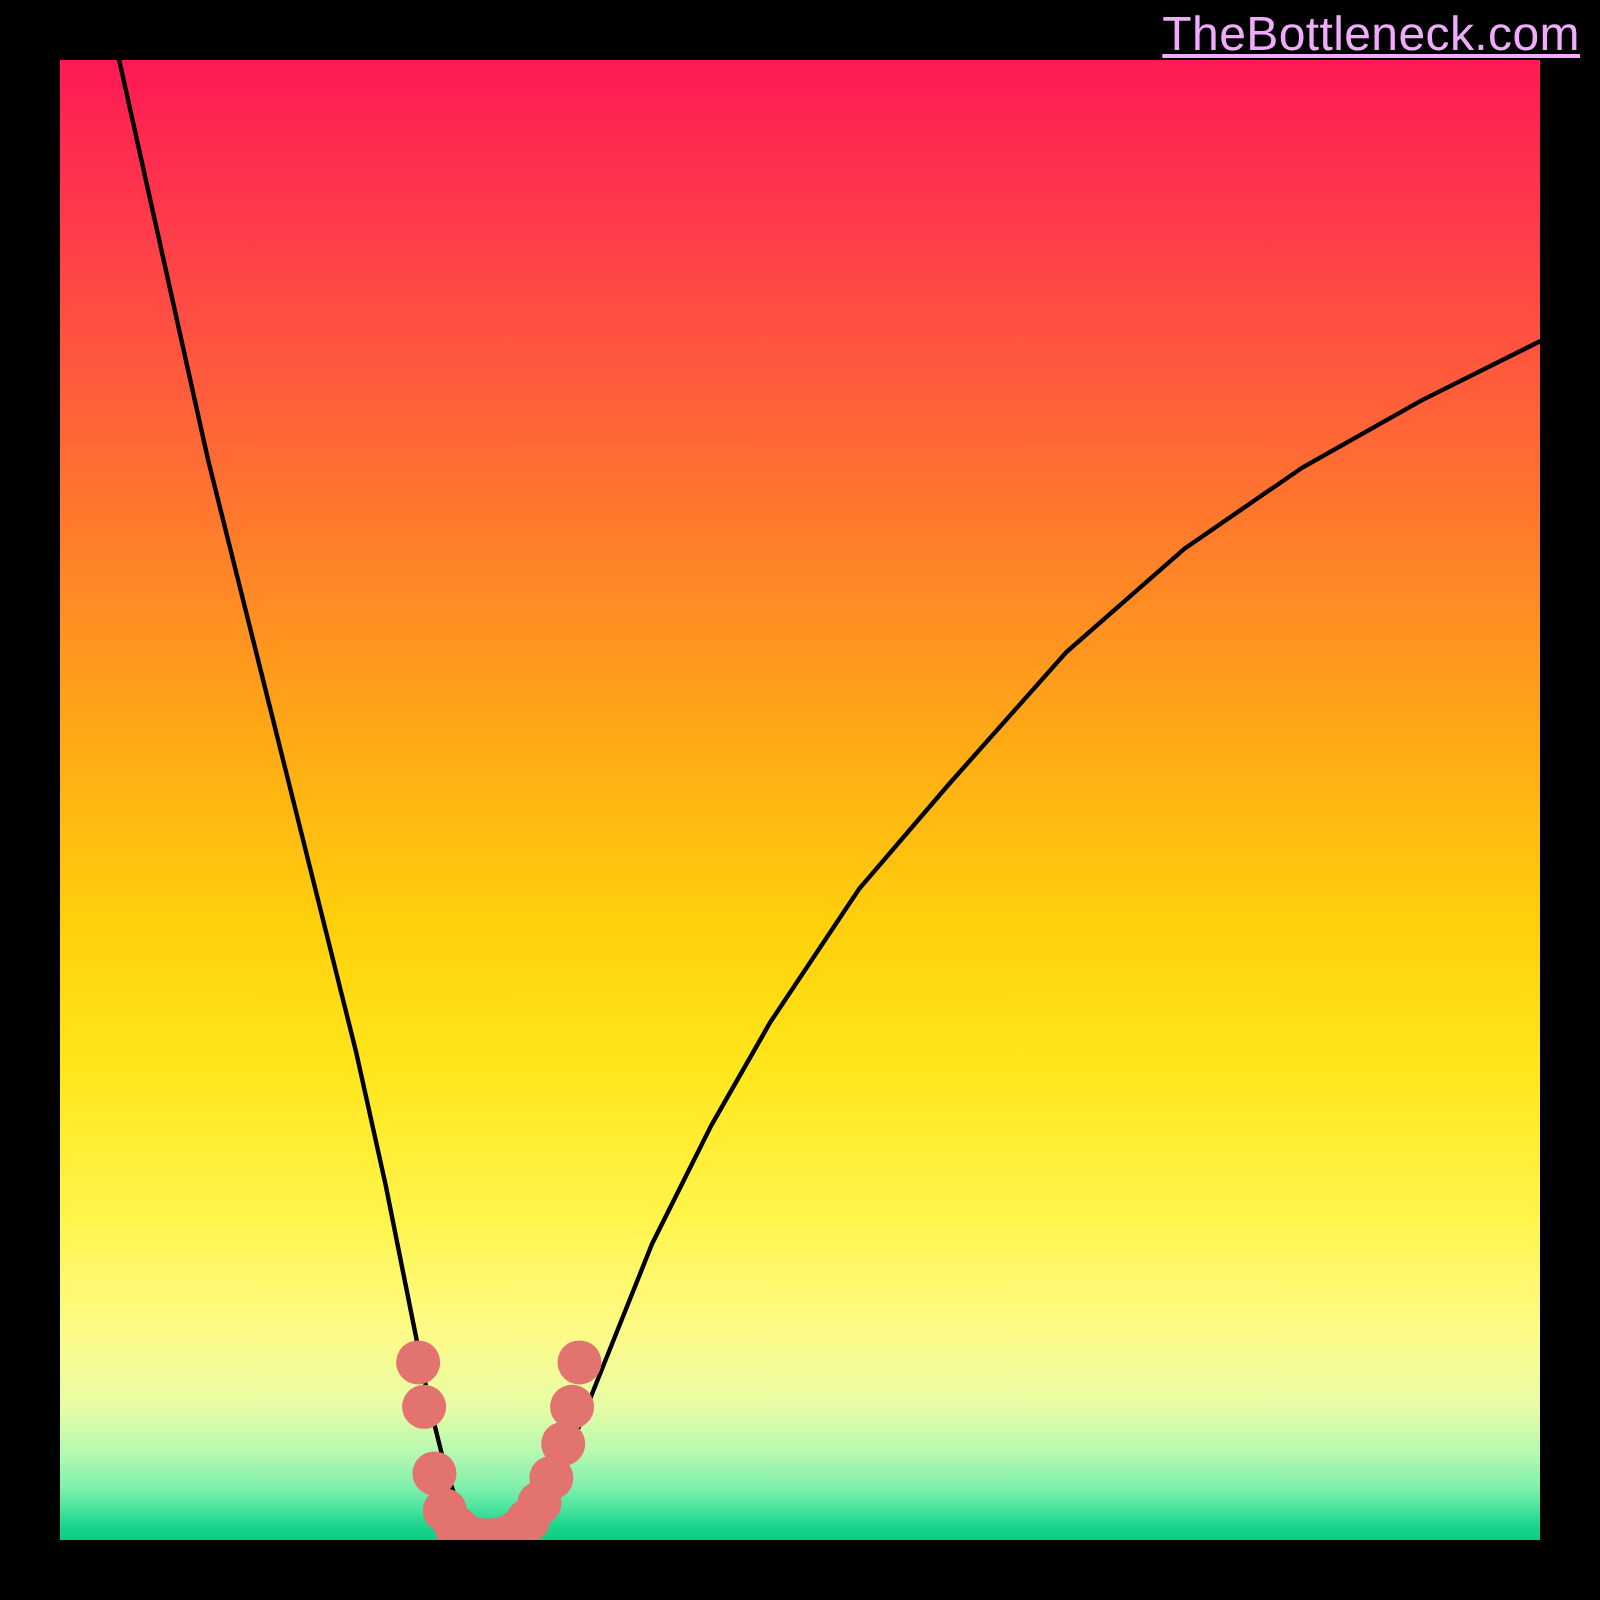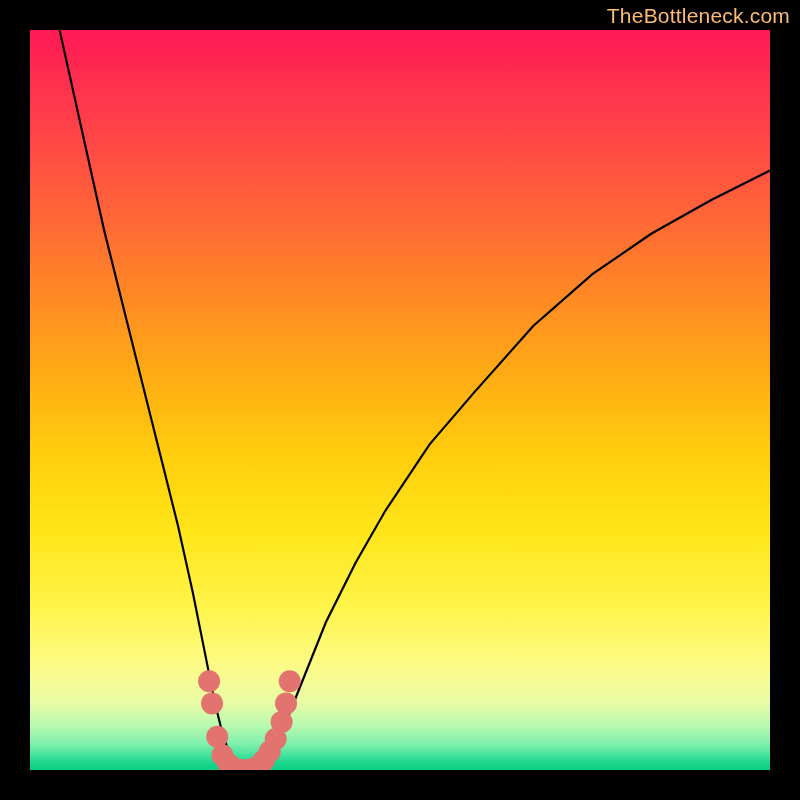--- a/index.html
+++ b/index.html
@@ -63,24 +63,25 @@
     stroke-linecap: round;
   }
   .marker {
     fill: #e2736f;
     stroke: none;
   }
   .watermark {
     position: absolute;
     top: 4px;
     right: 10px;
-    color: #fdba74;
-    font-size: 21px;
+    color: #f0abfc;
+    font-size: 24px;
     font-weight: 500;
     letter-spacing: 0.2px;
+    text-decoration: underline;
   }
 </style>
 </head>
 <body>
 
 <div class="frame">
   <div class="plot-area">
     <div class="gradient"></div>
     <svg class="curve-svg" viewBox="0 0 740 740" preserveAspectRatio="none">
       <path id="curve-path" class="curve-path" d="M29.60 0.00 L44.40 66.60 L59.20 133.20 L74.00 199.80 L88.80 259.00 L103.60 318.20 L118.40 377.40 L133.20 436.60 L148.00 495.80 L162.80 562.40 L170.20 599.40 L177.60 636.40 L185.00 673.40 L192.40 703.00 L199.80 725.20 L207.20 737.78 L214.60 740.00 L222.00 740.00 L229.40 737.78 L236.80 732.60 L244.20 721.50 L251.60 703.00 L266.40 666.00 L281.20 629.00 L296.00 592.00 L325.60 532.80 L355.20 481.00 L399.60 414.40 L444.00 362.60 L503.20 296.00 L562.40 244.20 L621.60 203.50 L680.80 170.20 L740.00 140.60"></path>

